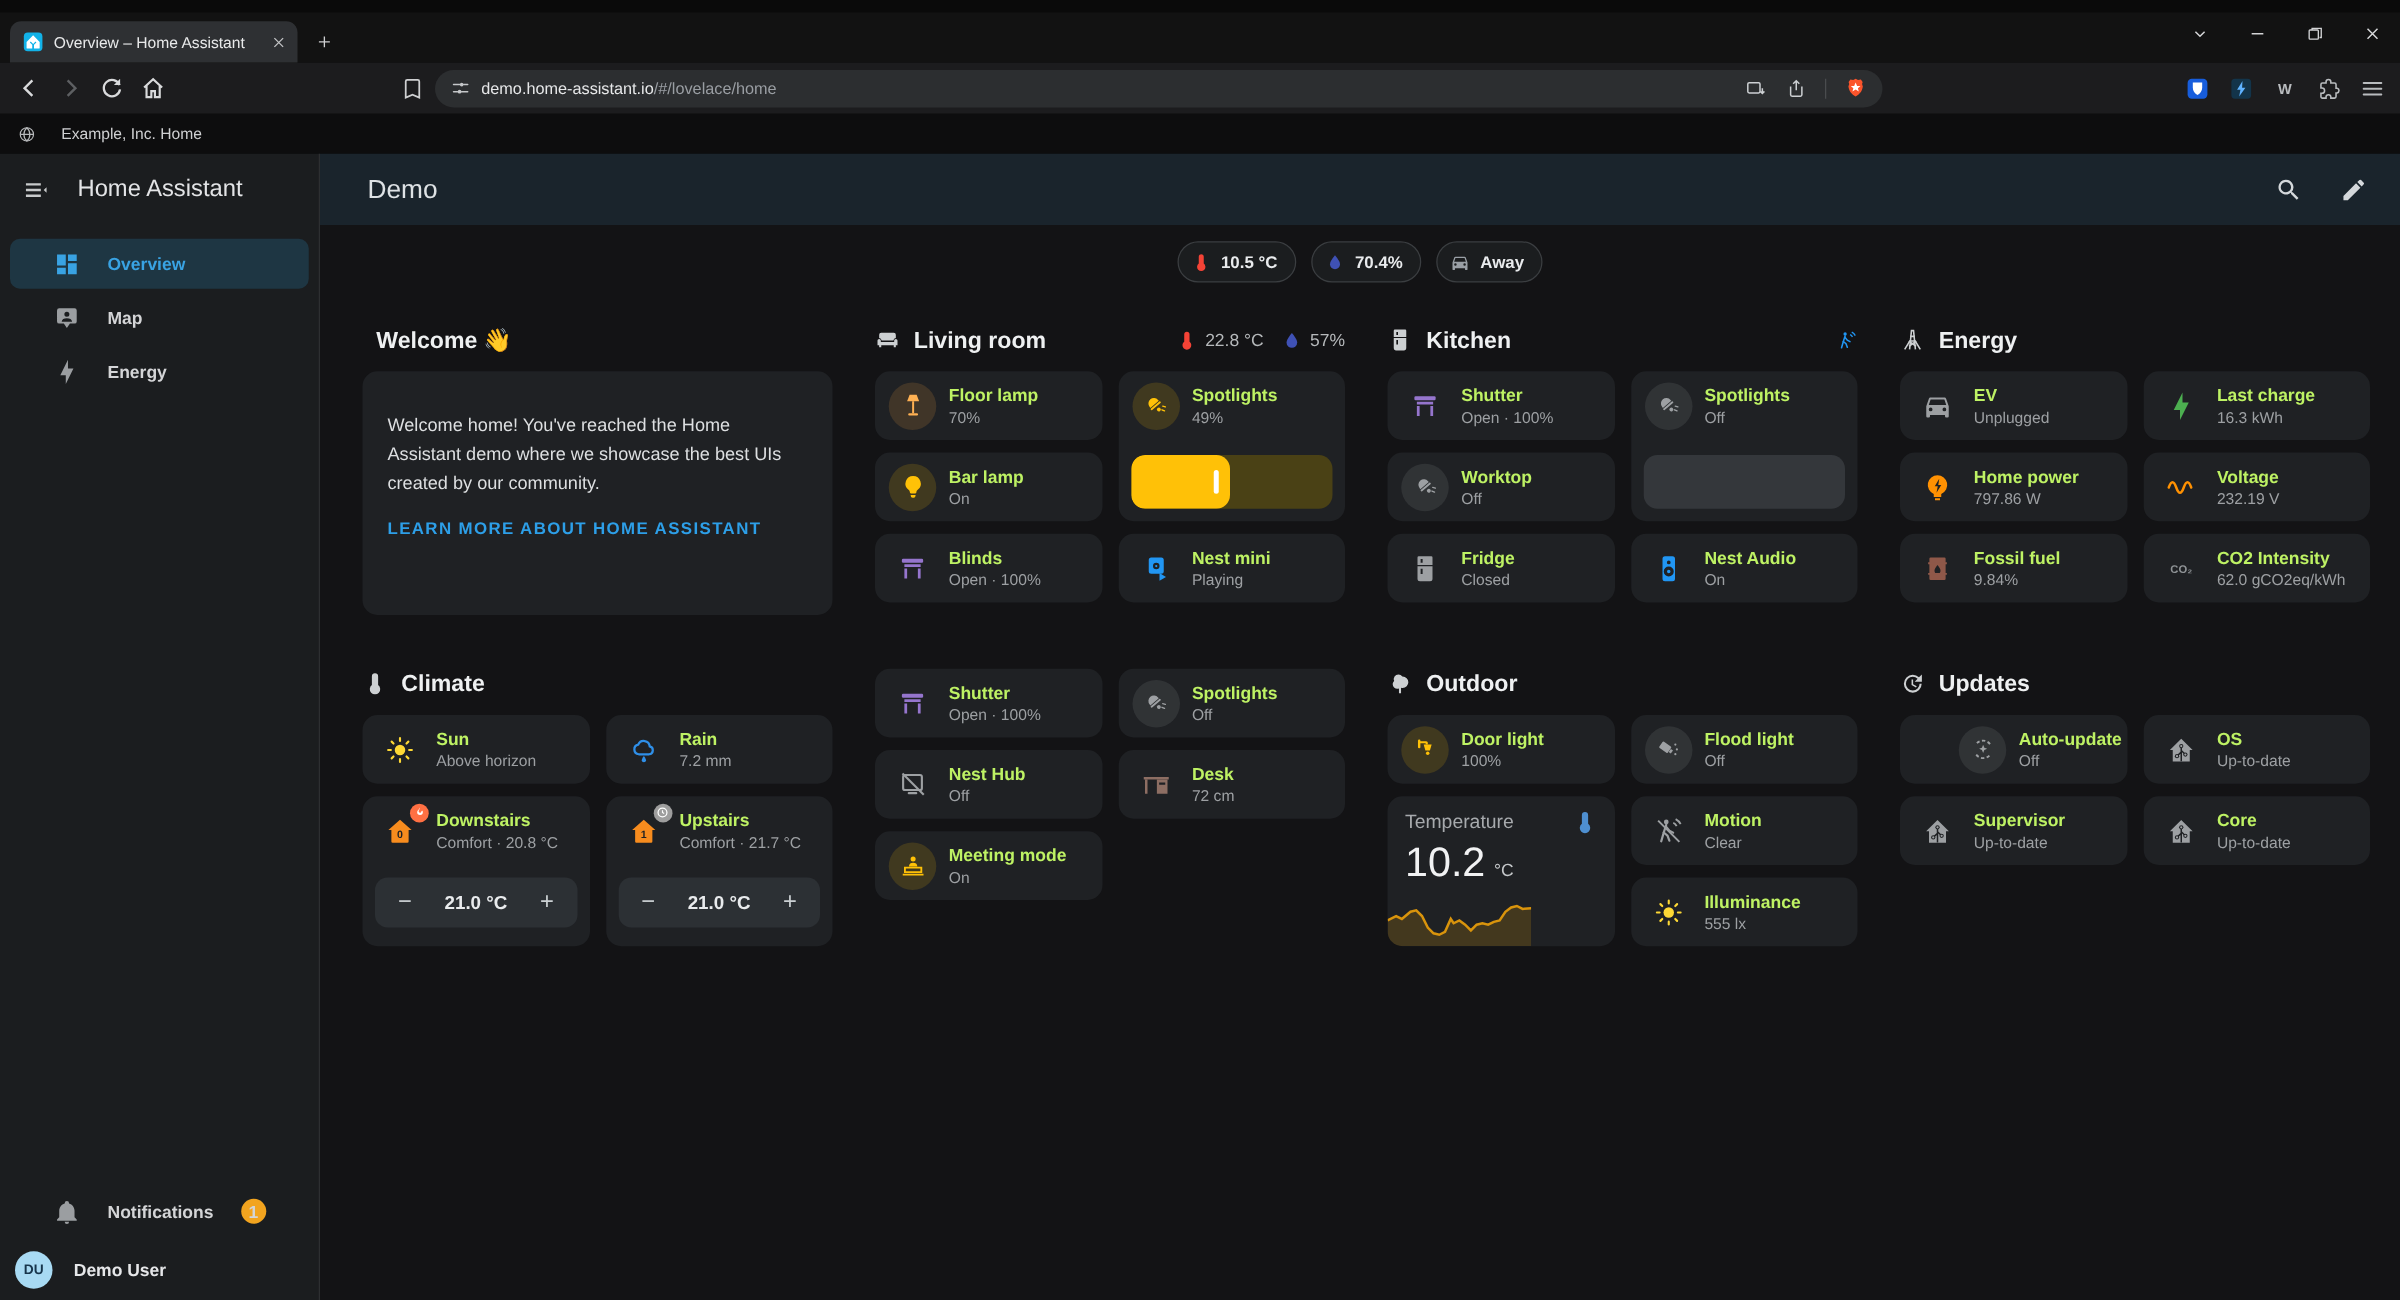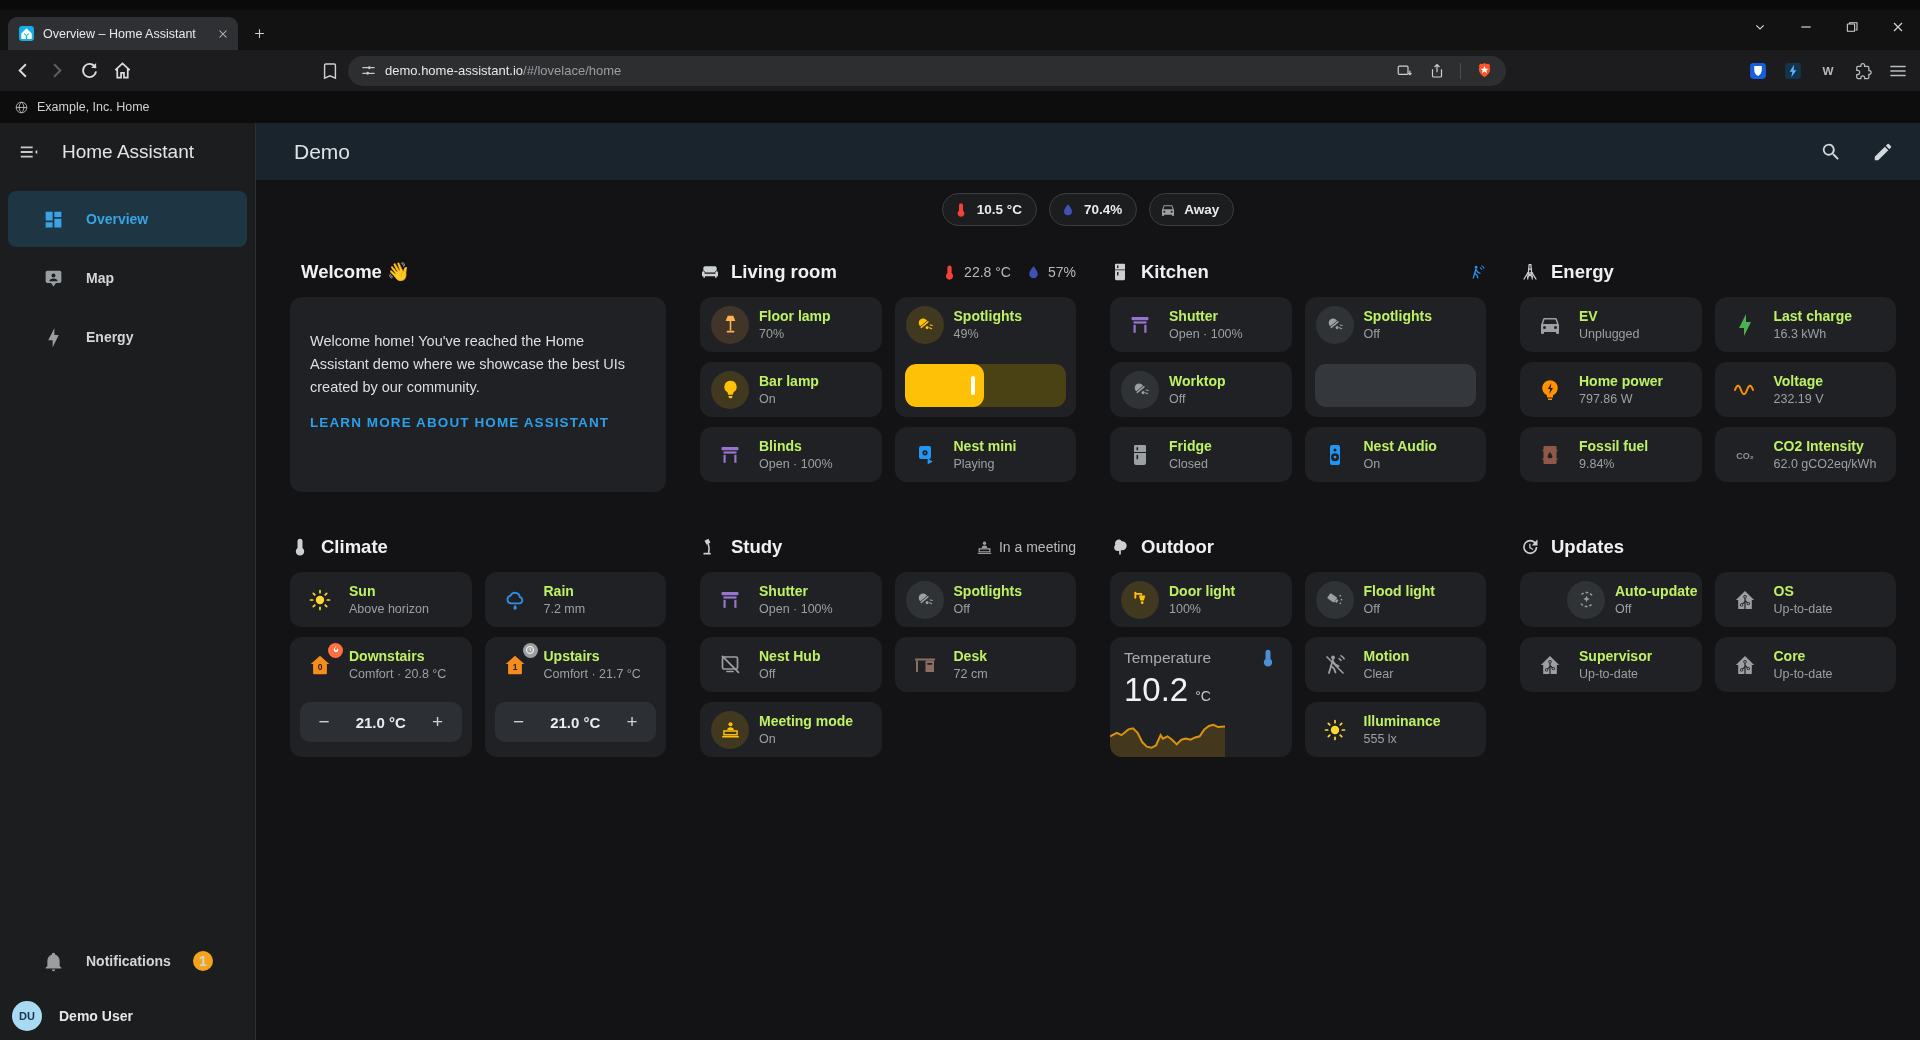--- a/index.html
+++ b/index.html
@@ -25,32 +25,32 @@
   .urlpill { width:1158px; height:30px; border-radius:15px; background:#2c2e30; display:flex;
     align-items:center; padding:0 12px; gap:8px; }
   .urlpill .tune { width:17px; height:17px; color:#c5c7c9; }
   .url { flex:1; font-size:13px; color:#e7e8e9; white-space:nowrap; overflow:hidden; }
   .url .path { color:#9a9ea3; }
   .pill-ic { width:18px; height:18px; color:#cdd0d3; margin-left:6px; }
   .pill-div { width:1px; height:16px; background:#4a4c4e; margin:0 6px; }
   .brave { width:19px; height:19px; }
   .extbar { margin-left:auto; display:flex; align-items:center; gap:15px; color:#b9bcbf; }
   .extbar .ic { width:20px; height:20px; }
-  .bookmarks { height:32px; background:#0d0d0e; display:flex; align-items:center; padding-left:14px; gap:8px; }
+  .bookmarks { height:32px; background:#0d0d0e; display:flex; align-items:center; padding-left:14px; gap:20px; }
   .bookmarks .ic { width:15px; height:15px; color:#b6b8ba; }
   .bm-label { font-size:12.5px; color:#cfd0d2; }
 
   
   .app { display:flex; height:927px; }
   .sidebar { width:256px; background:#1b1d1f; border-right:1px solid #2d2f31; display:flex; flex-direction:column; }
   .sb-head { height:57px; display:flex; align-items:center; padding-left:18px; flex:none; }
   .sb-head .ic { width:22px; height:22px; color:#c8cacb; }
   .sb-title { font-size:19px; color:#e3e4e6; margin-left:22px; }
   .sb-items { margin-top:8px; }
-  .sbitem { height:56px; margin:3px 8px; border-radius:8px; display:flex; align-items:center; padding-left:13px; cursor:pointer; }
+  .sbitem { height:40px; margin:3px 8px; border-radius:8px; display:flex; align-items:center; padding-left:13px; cursor:pointer; }
   .sbitem .ic { width:21px; height:21px; color:#9b9ea1; }
   .sbitem span { font-size:14px; font-weight:bold; color:#d4d5d7; margin-left:22px; }
   .sbitem.active { background:#1e3643; }
   .sbitem.active .ic, .sbitem.active span { color:#39a3e3; }
   .sb-bottom { margin-top:auto; padding-bottom:10px; }
   .badge { margin-left:auto; margin-right:14px; min-width:20px; height:20px; border-radius:10px;
     background:#f2a41f; color:#fff; font-size:11.5px; font-weight:bold; display:flex; align-items:center; justify-content:center; }
   .userrow { height:48px; display:flex; align-items:center; padding-left:12px; cursor:pointer; }
   .avatar { width:30px; height:30px; border-radius:50%; background:#a8daf3; color:#17354c;
     font-size:11px; font-weight:bold; display:flex; align-items:center; justify-content:center; }
@@ -809,41 +809,20 @@
                 </div>
                 <div class="stepper">
                   <button class="sbtn">−</button>
                   <span class="sval">21.0 °C</span>
                   <button class="sbtn">+</button>
                 </div>
               </div>
             </div>
           </section>
           <section class="sec">
-            <div class="sec-title">
-              <span class="ic ti">
-                <svg viewBox="0 0 24 24" fill="currentColor">
-                  <path d="M5.4 4.6 10 2l2.6 4.6L8 9.2z"></path>
-                  <path d="M9.5 7.5c1.5 3.2 1.8 7 .8 11.5" fill="none" stroke="currentColor" stroke-width="1.8"></path>
-                  <rect x="4" y="19" width="9" height="2" rx="1"></rect>
-                </svg>
-              </span>
-              <h2>Study</h2>
-              <div class="sec-status">
-                <span class="ic si" style="color: rgb(157, 160, 163);">
-                  <svg viewBox="0 0 24 24" fill="currentColor">
-                    <circle cx="12" cy="6" r="2.3"></circle>
-                    <path d="M8.2 12.3c0-1.9 1.7-3 3.8-3s3.8 1.1 3.8 3v.4H8.2z"></path>
-                    <path d="M4.5 13.8h15V18h-15z" fill="none" stroke="currentColor" stroke-width="1.7"></path>
-                    <path d="M2.5 19.5h19v1.6h-19z"></path>
-                  </svg>
-                </span>
-                <span>In a meeting</span>
-              </div>
-            </div>
             <div class="cards">
               <div class="card" style="grid-area: 1 / 1;">
                 <div class="erow">
                   <span class="icw">
                     <span class="ic" style="color: rgb(149, 117, 205);">
                       <svg viewBox="0 0 24 24" fill="currentColor">
                         <rect x="3.5" y="4" width="17" height="3.2" rx="1"></rect>
                         <rect x="5.5" y="8.4" width="13" height="2.2"></rect>
                         <rect x="5.5" y="11.8" width="2.2" height="8"></rect>
                         <rect x="16.3" y="11.8" width="2.2" height="8"></rect>

